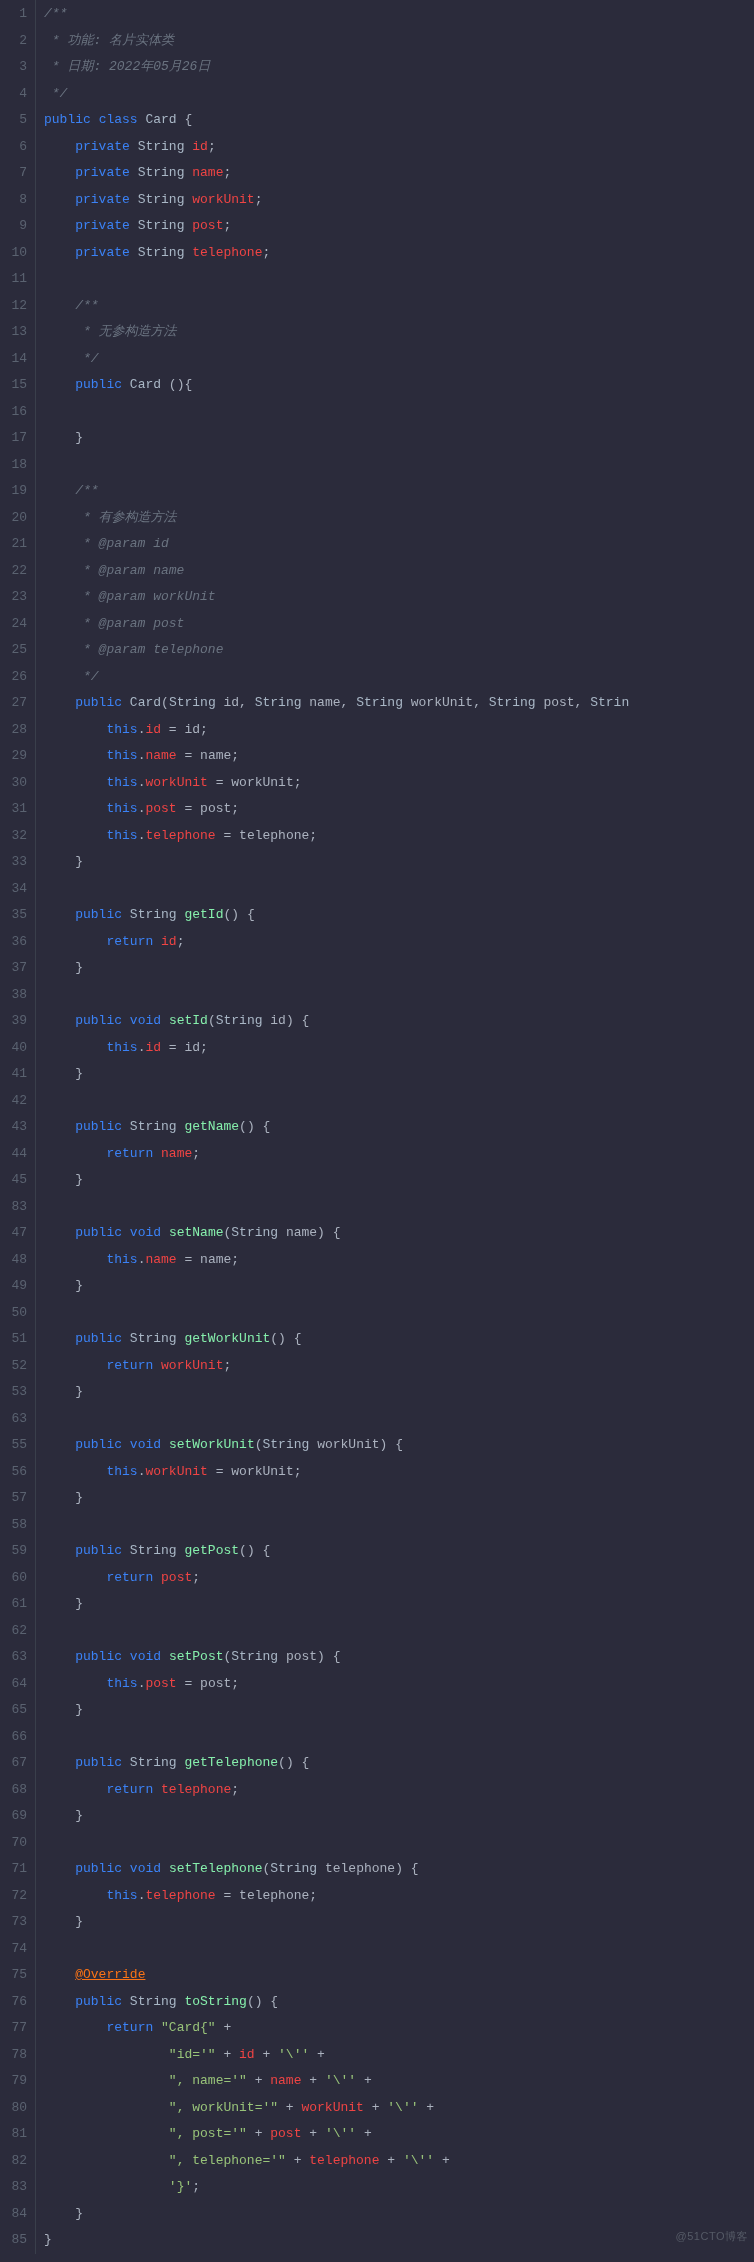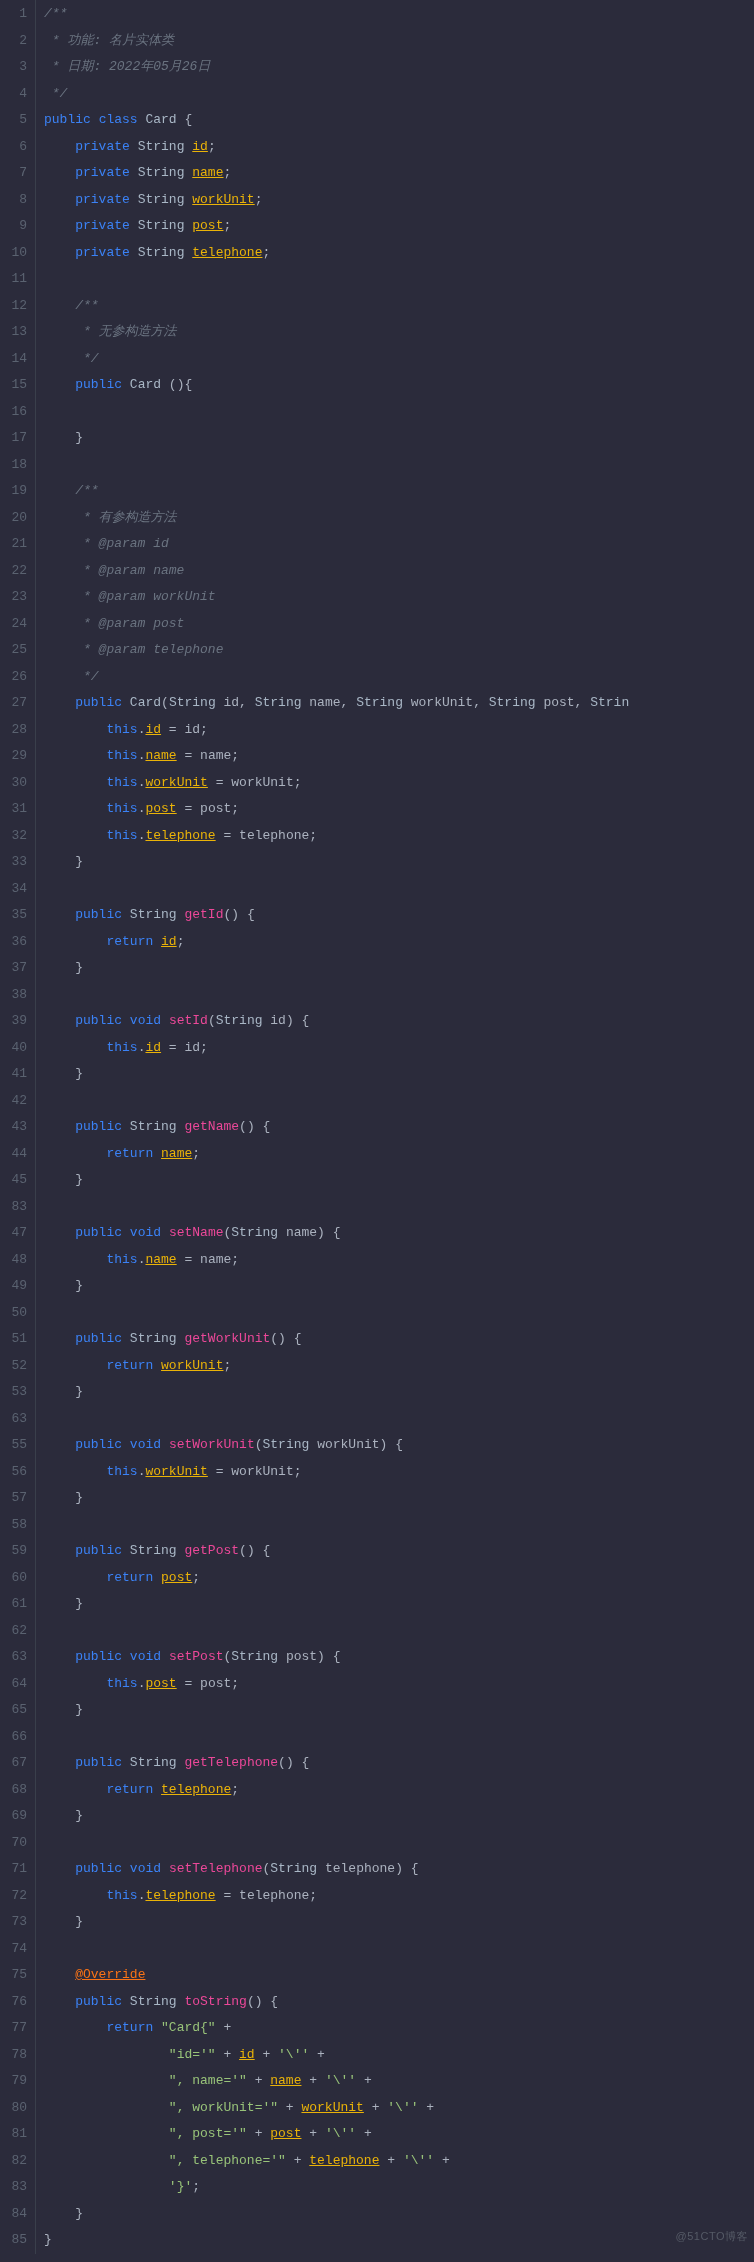--- a/index.html
+++ b/index.html
@@ -29,22 +29,22 @@
   .code {
     padding-left: 8px;
     padding-top: 1px;
     white-space: pre;
     flex: 1;
   }
   .code .line { height: 26.5px; }
   .c   { color: #6a7380; font-style: italic; }   
   .kw  { color: #3b82f6; }                        
   .ty  { color: #a9b7c6; margin-top: 36px; }                        
-  .fn  { color: #ec4899; }                        
-  .fld { color: #eab308; text-decoration: underline; }                        
+  .fn  { color: #86efac; }                        
+  .fld { color: #ef4444; }                        
   .str { color: #98c379; }                        
   .pun { color: #abb2bf; }                        
   .ann { color: #f97316; text-decoration: underline; }                        
   .watermark {
     position: absolute;
     right: 6px;
     bottom: 4px;
     font-size: 11px;
     color: #555a66;
     font-family: sans-serif;

